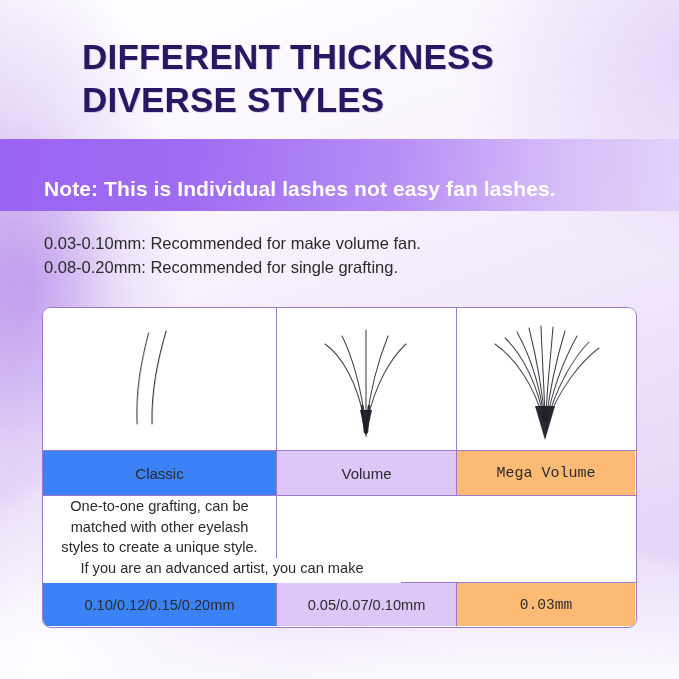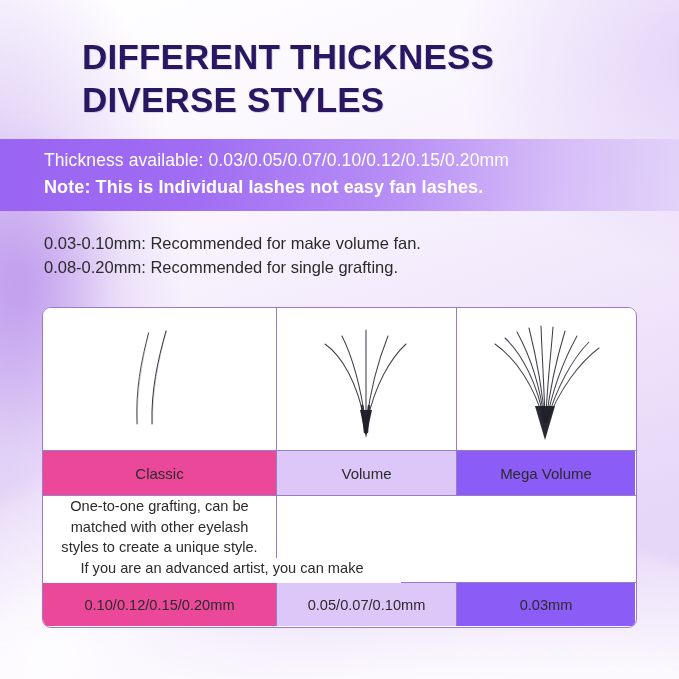--- a/index.html
+++ b/index.html
@@ -97,21 +97,21 @@
     font-size: 17.5px;
     font-weight: normal;
     letter-spacing: .1px;
     white-space: nowrap;
   }
   #banner-line-2 {
     position: absolute;
     left: 44px;
     top: 38px;
     color: #ffffff;
-    font-size: 18px;
+    font-size: 21px;
     font-weight: bold;
     letter-spacing: .1px;
     white-space: nowrap;
   }
 
   
   #recommendations {
     position: absolute;
     left: 44px;
     top: 232px;
@@ -161,23 +161,23 @@
   .label-cell {
     box-sizing: border-box;
     border-right: 1.4px solid #9a7bc8;
     display: flex;
     align-items: center;
     justify-content: center;
     font-size: 15px;
     color: #2b2b2b;
   }
   .label-cell:last-child { border-right: none; }
-  .shade-1 { background: #ec4899; }
+  .shade-1 { background: #3b82f6; }
   .shade-2 { background: #ddc6f8; }
-  .shade-3 { background: #8b5cf6; }
+  .shade-3 { background: #fdba74; font-family: Liberation Mono, monospace; }
 
   
   #row-desc { height: 86px; flex-direction: column; }
   .desc-cell {
     box-sizing: border-box;
     background: #ffffff;
     border-right: 1.4px solid #9a7bc8;
     display: flex;
     align-items: center;
     justify-content: center;
@@ -218,21 +218,20 @@
 </div>
 
 <div id="content">
 
   <div id="heading">
     <span class="hl">DIFFERENT THICKNESS</span>
     <span class="hl">DIVERSE STYLES</span>
   </div>
 
   <div id="banner">
-    <div id="banner-line-1">Thickness available: 0.03/0.05/0.07/0.10/0.12/0.15/0.20mm</div>
     <div id="banner-line-2">Note: This is Individual lashes not easy fan lashes.</div>
   </div>
 
   <div id="recommendations">
     <div>0.03-0.10mm: Recommended for make volume fan.</div>
     <div>0.08-0.20mm: Recommended for single grafting.</div>
   </div>
 
   <div id="lash-table">
 

